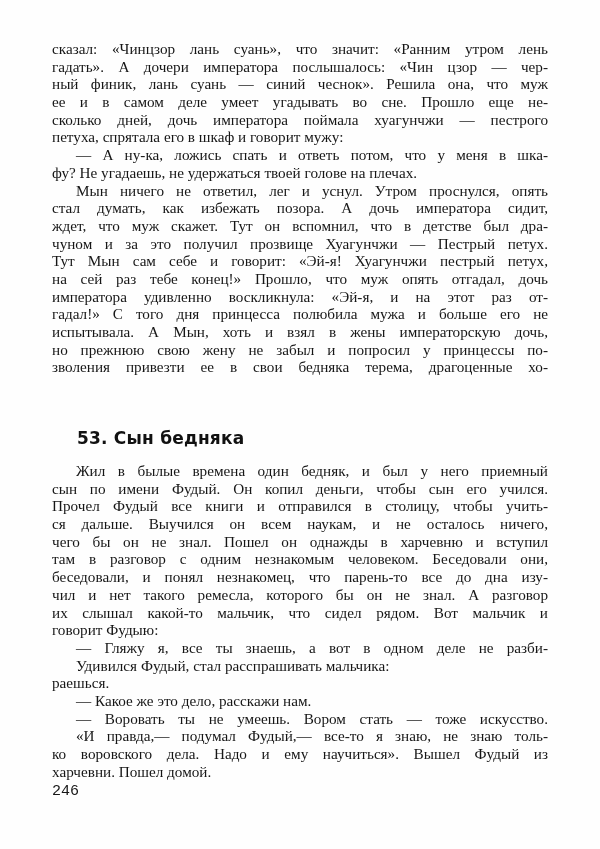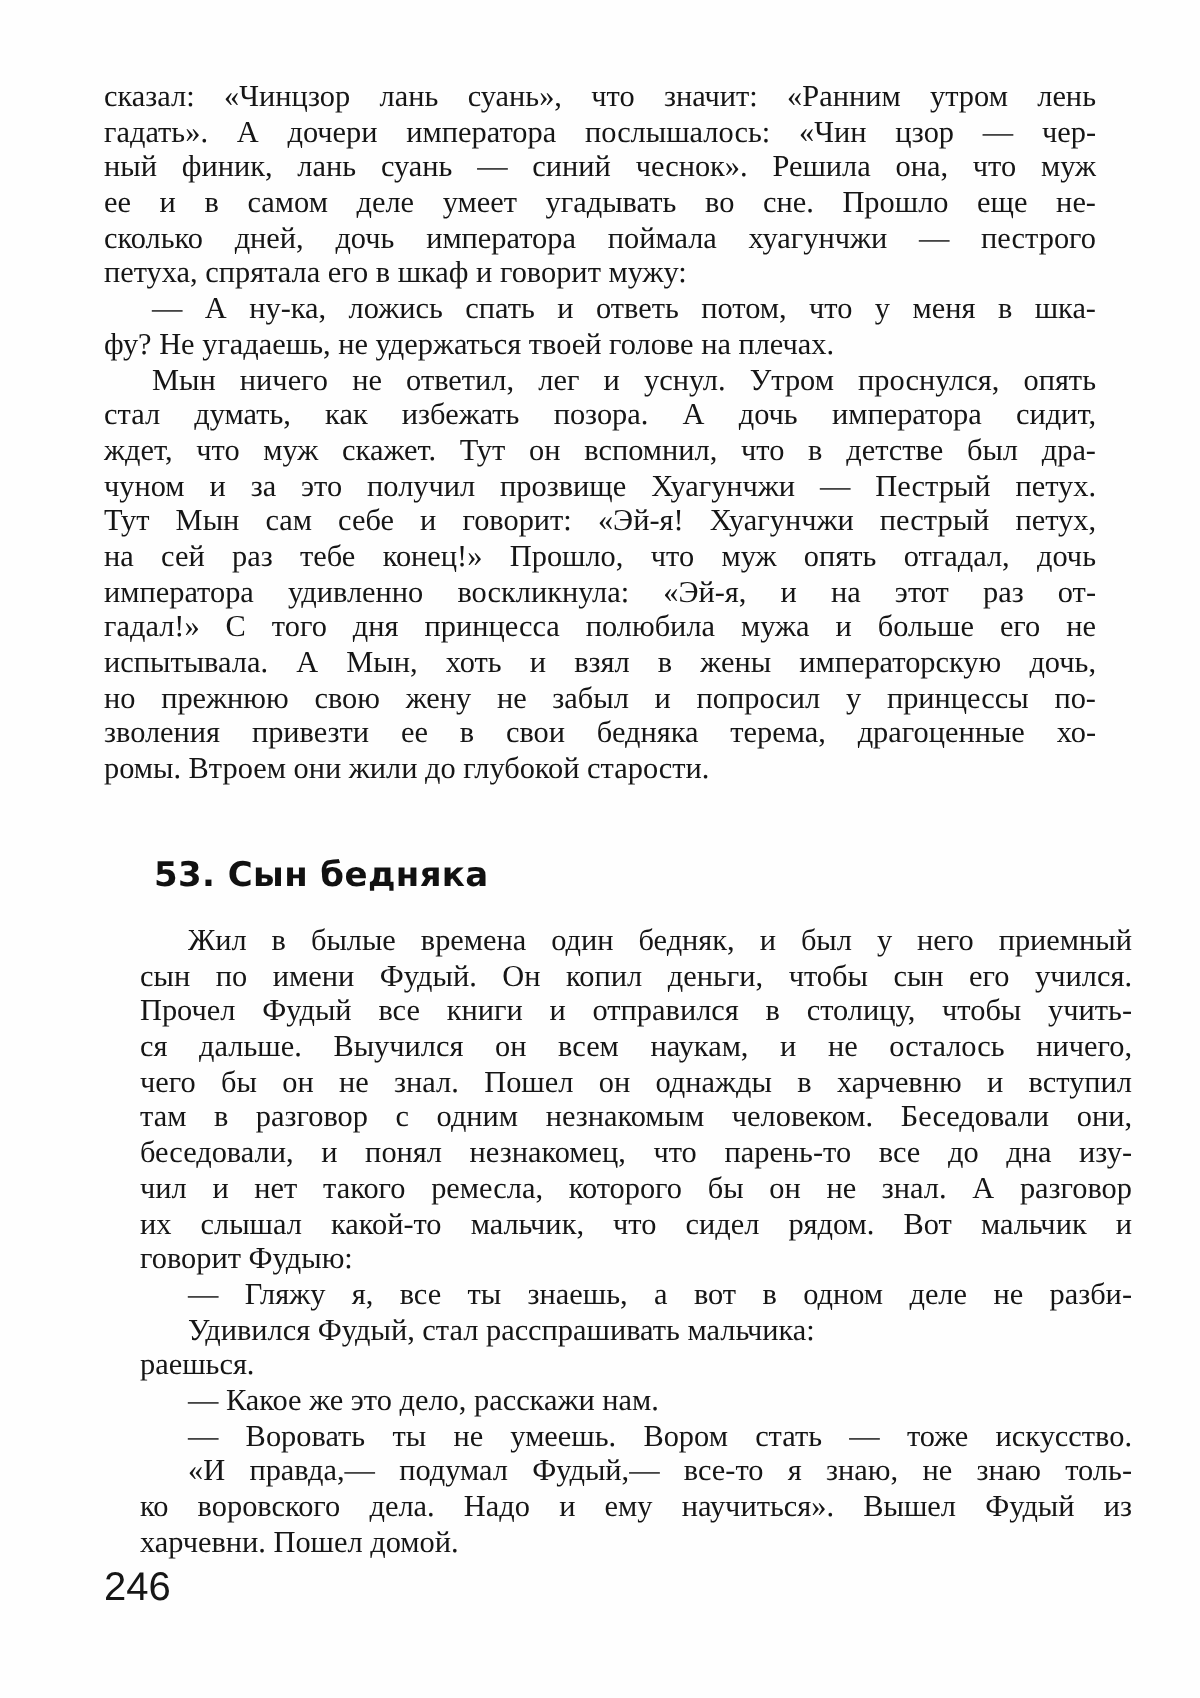--- a/index.html
+++ b/index.html
@@ -7,33 +7,33 @@
   .page {
     position: absolute; left: 0; top: 0; width: 600px; height: 849px; background: #fefefe;
   }
   .col {
     position: absolute; left: 52px; width: 496px;
     font-family: "Liberation Serif", "DejaVu Serif", serif;
     font-size: 15.2px; line-height: 17.7px; color: #161616;
     text-align: justify;
   }
   .col1 { top: 40px; }
-  .col2 { top: 462px; margin-left: 18px; }
+  .col2 { top: 462px; }
   .line { display: block; text-align: justify; text-align-last: justify; white-space: nowrap; height: 17.7px; overflow: visible; }
   .line.last { text-align-last: left; }
   .line.ind { padding-left: 24px; }
   .heading {
     position: absolute; left: 77px; top: 428px;
     font-family: "DejaVu Sans", "Liberation Sans", sans-serif;
     font-weight: bold; font-size: 17px; color: #111; letter-spacing: 0.2px;
   }
   .pagenum {
     position: absolute; left: 52px; top: 783px;
-    font-family: Liberation Sans, sans-serif;
-    font-size: 20px; color: #161616;
+    font-family: Liberation Mono, monospace;
+    font-size: 15px; color: #161616;
   }
 </style>
 </head>
 <body>
 
 <div class="page">
   <div class="col col1" id="col1">
       <span class="line">сказал: «Чинцзор лань суань», что значит: «Ранним утром лень</span>
       <span class="line">гадать». А дочери императора послышалось: «Чин цзор — чер-</span>
       <span class="line">ный финик, лань суань — синий чеснок». Решила она, что муж</span>
@@ -46,21 +46,20 @@
       <span class="line">стал думать, как избежать позора. А дочь императора сидит,</span>
       <span class="line">ждет, что муж скажет. Тут он вспомнил, что в детстве был дра-</span>
       <span class="line">чуном и за это получил прозвище Хуагунчжи — Пестрый петух.</span>
       <span class="line">Тут Мын сам себе и говорит: «Эй-я! Хуагунчжи пестрый петух,</span>
       <span class="line">на сей раз тебе конец!» Прошло, что муж опять отгадал, дочь</span>
       <span class="line">императора удивленно воскликнула: «Эй-я, и на этот раз от-</span>
       <span class="line">гадал!» С того дня принцесса полюбила мужа и больше его не</span>
       <span class="line">испытывала. А Мын, хоть и взял в жены императорскую дочь,</span>
       <span class="line">но прежнюю свою жену не забыл и попросил у принцессы по-</span>
       <span class="line">зволения привезти ее в свои бедняка терема, драгоценные хо-</span>
-      <span class="line last">ромы. Втроем они жили до глубокой старости.</span>
     </div>
   <div class="heading">53. Сын бедняка</div>
   <div class="col col2" id="col2">
       <span class="line ind">Жил в былые времена один бедняк, и был у него приемный</span>
       <span class="line">сын по имени Фудый. Он копил деньги, чтобы сын его учился.</span>
       <span class="line">Прочел Фудый все книги и отправился в столицу, чтобы учить-</span>
       <span class="line">ся дальше. Выучился он всем наукам, и не осталось ничего,</span>
       <span class="line">чего бы он не знал. Пошел он однажды в харчевню и вступил</span>
       <span class="line">там в разговор с одним незнакомым человеком. Беседовали они,</span>
       <span class="line">беседовали, и понял незнакомец, что парень-то все до дна изу-</span>

